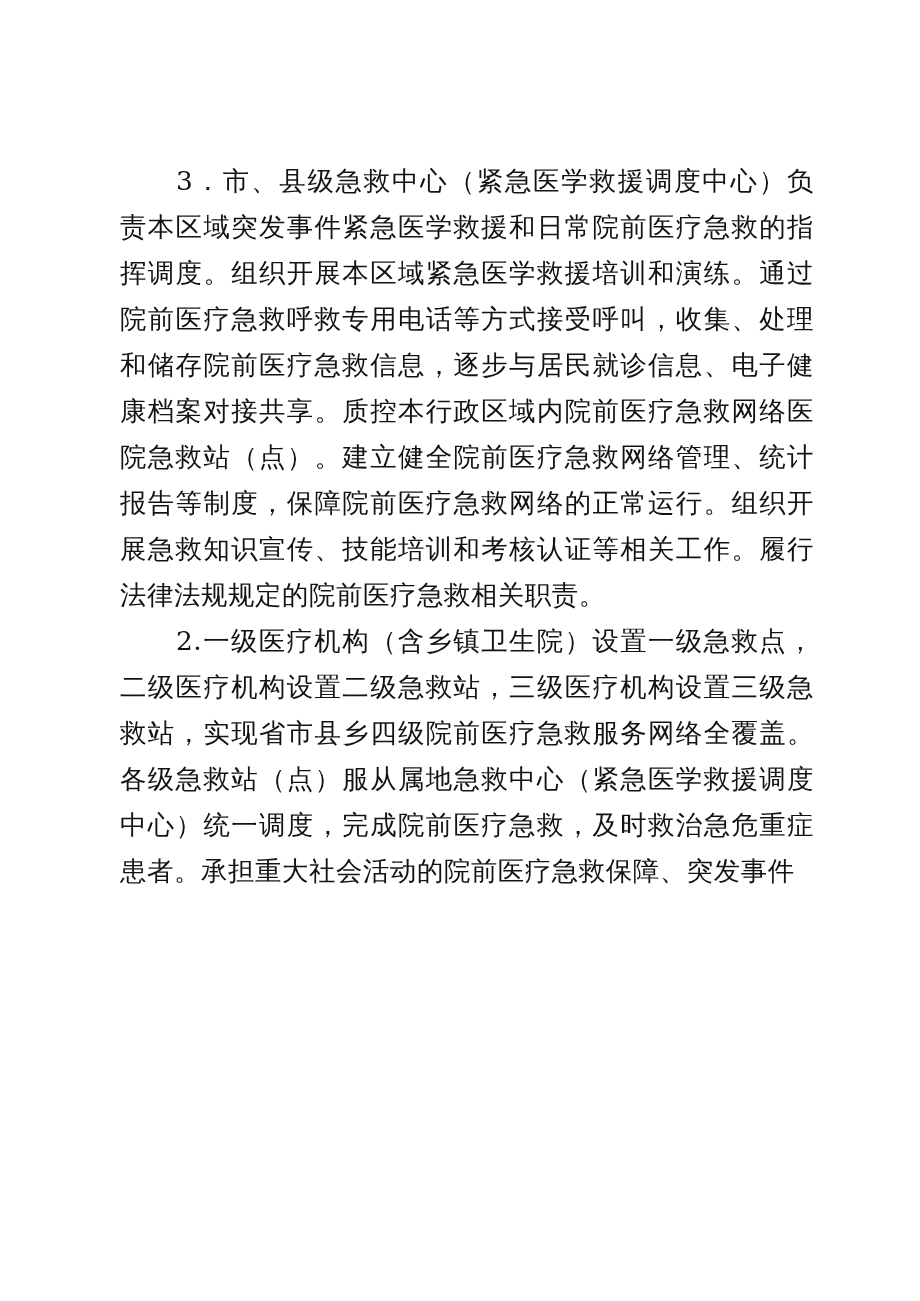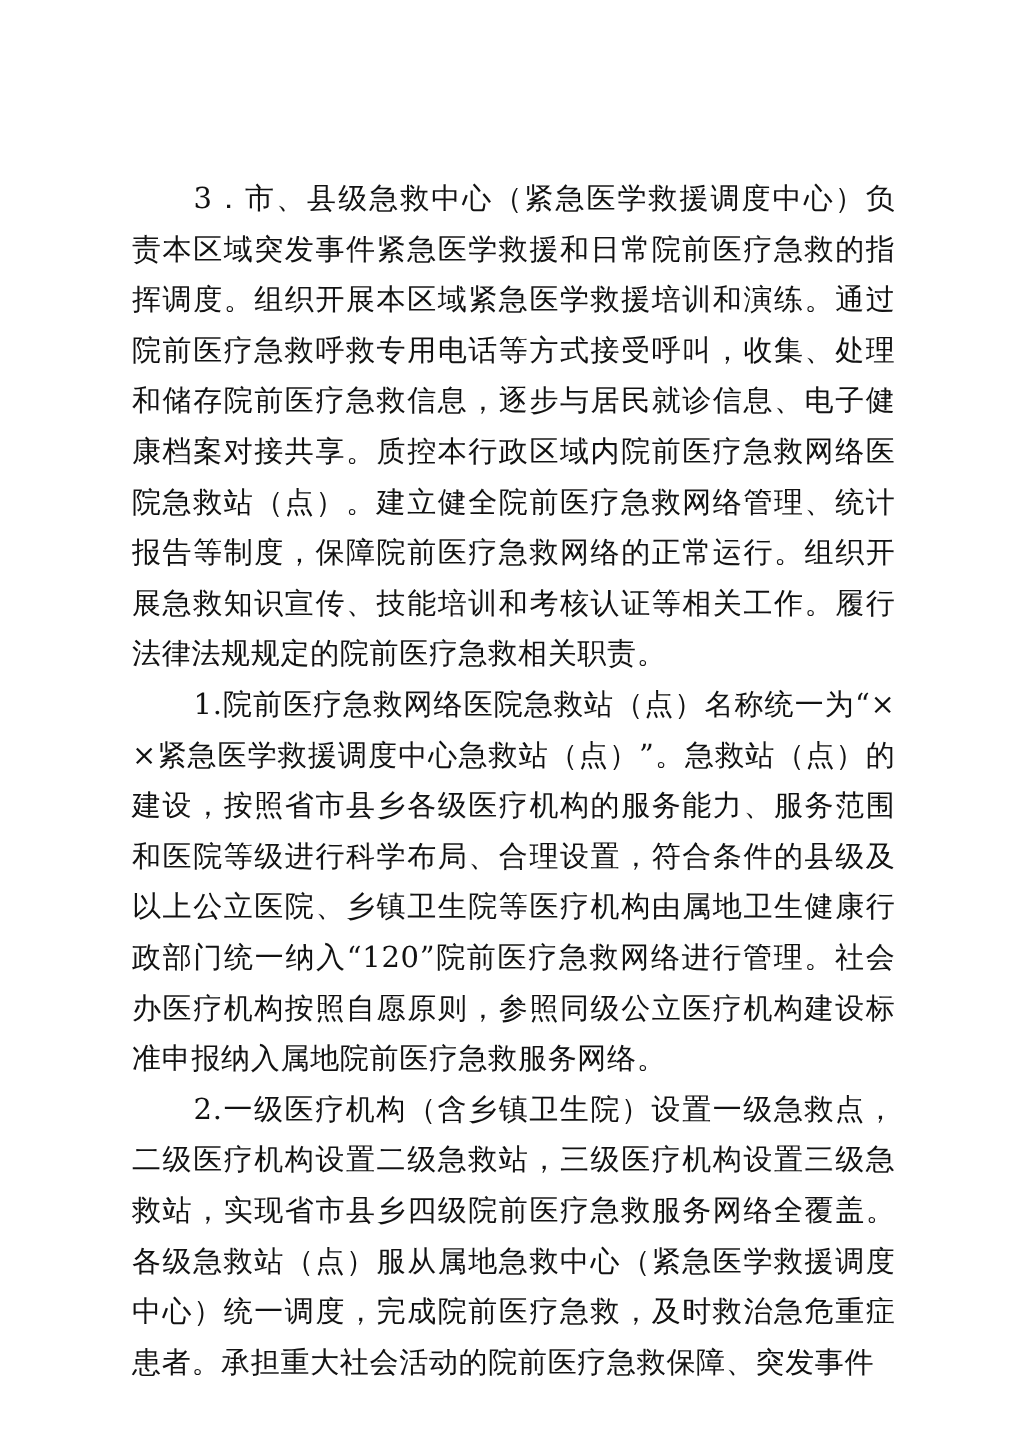--- a/index.html
+++ b/index.html
@@ -59,18 +59,17 @@
 </style>
 </head>
 <body>
 
 <div id="page">
   <div id="text-block">
 
     <p class="para indent">3．市、县级急救中心（紧急医学救援调度中心）负责本区域突发事件紧急医学救援和日常院前医疗急救的指挥调度。组织开展本区域紧急医学救援培训和演练。通过院前医疗急救呼救专用电话等方式接受呼叫，收集、处理和储存院前医疗急救信息，逐步与居民就诊信息、电子健康档案对接共享。质控本行政区域内院前医疗急救网络医院急救站（点）。建立健全院前医疗急救网络管理、统计报告等制度，保障院前医疗急救网络的正常运行。组织开展急救知识宣传、技能培训和考核认证等相关工作。履行法律法规规定的院前医疗急救相关职责。</p>
 
 
-    <p class="para indent">1.院前医疗急救网络医院急救站（点）名称统一为“××紧急医学救援调度中心急救站（点）”。急救站（点）的建设，按照省市县乡各级医疗机构的服务能力、服务范围和医院等级进行科学布局、合理设置，符合条件的县级及以上公立医院、乡镇卫生院等医疗机构由属地卫生健康行政部门统一纳入“120”院前医疗急救网络进行管理。社会办医疗机构按照自愿原则，参照同级公立医疗机构建设标准申报纳入属地院前医疗急救服务网络。</p>
 
     <p class="para indent">2.一级医疗机构（含乡镇卫生院）设置一级急救点，二级医疗机构设置二级急救站，三级医疗机构设置三级急救站，实现省市县乡四级院前医疗急救服务网络全覆盖。各级急救站（点）服从属地急救中心（紧急医学救援调度中心）统一调度，完成院前医疗急救，及时救治急危重症患者。承担重大社会活动的院前医疗急救保障、突发事件</p>
 
   </div>
 </div>
 
 </body></html>

